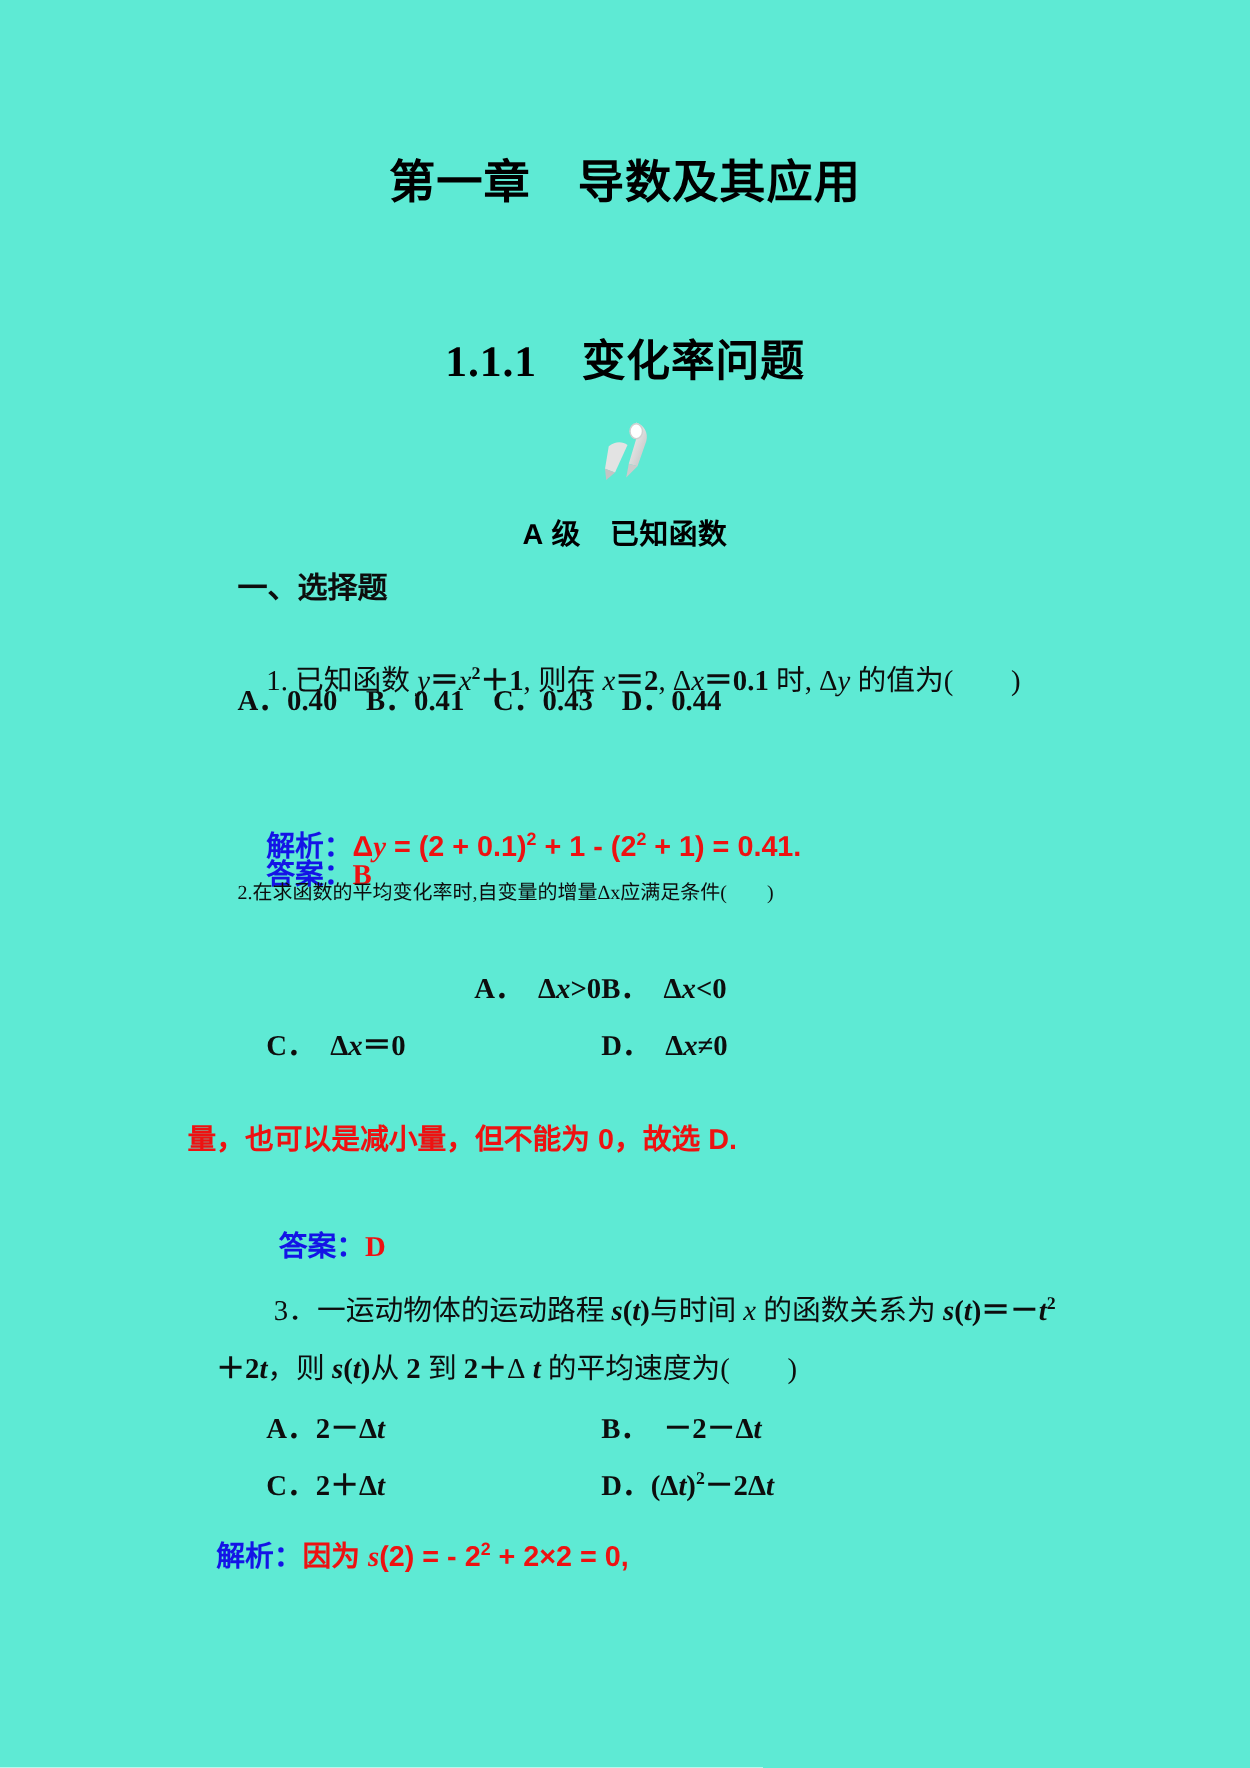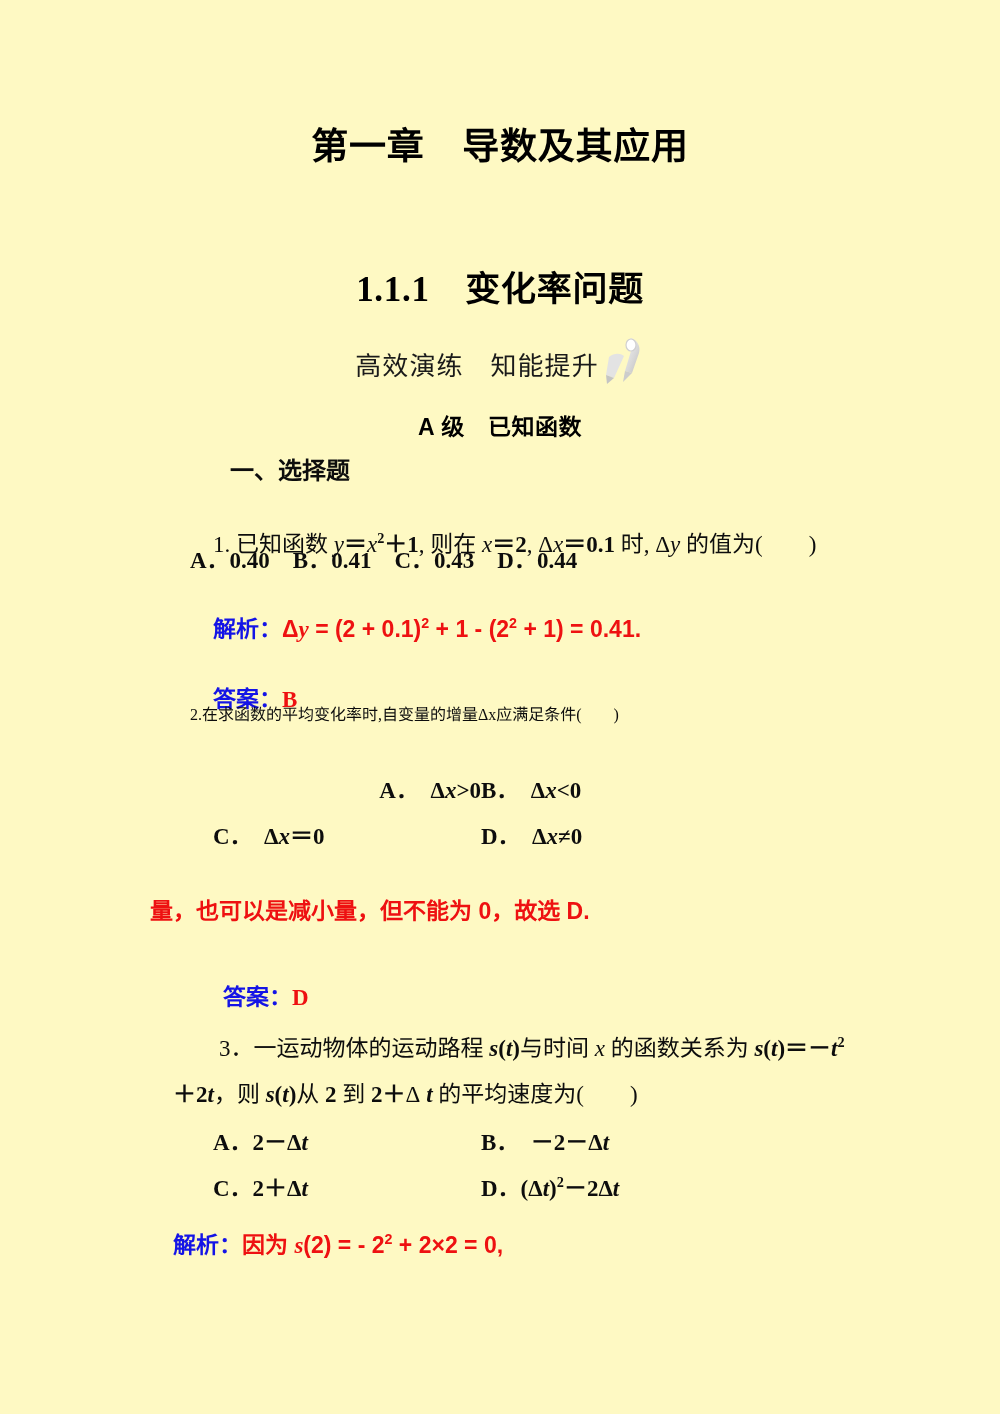--- a/index.html
+++ b/index.html
@@ -12,21 +12,21 @@
     height: 1414px;
     position: relative;
     font-family: "Liberation Serif", "DejaVu Serif", serif;
     color: #111111;
     overflow: hidden;
   }
 
   .page {
     position: absolute;
     inset: 0;
-    background: #fef9c3;
+    background: #5eead4;
   }
 
   
   .heading {
     text-align: center;
     font-weight: bold;
     color: #000000;
     letter-spacing: 0.02em;
     white-space: pre;
   }
@@ -131,48 +131,47 @@
 <body>
 
 <div class="page">
 
   <div id="chapter-title" class="heading">第一章　导数及其应用</div>
 
 
   <div id="subsection-title" class="heading">1.1.1　变化率问题</div>
 
   <div id="practice-banner">
-    <span class="banner-text">高效演练　知能提升</span>
     <svg id="pen-icon" viewBox="0 0 44 50">
       <defs>
         <linearGradient id="pg" x1="0" y1="0" x2="1" y2="1">
           <stop offset="0%" stop-color="#f2f2f2"></stop>
           <stop offset="55%" stop-color="#d9d9d9"></stop>
           <stop offset="100%" stop-color="#bfbfbf"></stop>
         </linearGradient>
       </defs>
       <path d="M30 3 C36 5 40 11 38 18 L31 38 L24 36 L30 16 C31 12 30 7 28 5 Z" fill="url(#pg)"></path>
       <path d="M24 36 L31 38 L22 47 Z" fill="#cccccc"></path>
       <path d="M8 22 C13 18 19 18 23 21 L13 43 L5 40 Z" fill="#e3e3e3"></path>
       <path d="M5 40 L13 43 L6 49 Z" fill="#c4c4c4"></path>
       <ellipse cx="30" cy="10" rx="5" ry="6" fill="#ffffff" stroke="#d0d0d0" stroke-width="1.2"></ellipse>
     </svg>
   </div>
 
   <div id="level-title" class="heading">A 级　已知函数</div>
 
-  <div class="line qhead" style="left:190px; top:456px;margin-left:40px;">一、选择题</div>
+  <div class="line qhead" style="left:190px; top:456px;">一、选择题</div>
 
   <div class="line" style="left:190px; top:500px; font-size:23px;">
     <span class="serif">1.&nbsp;已知函数&nbsp;</span><span class="it serif">y</span><span class="serif bold">＝</span><span class="it serif">x</span><sup class="serif bold">2</sup><span class="serif bold">＋1</span><span class="serif">,&nbsp;则在&nbsp;</span><span class="it serif">x</span><span class="serif bold">＝2</span><span class="serif">,&nbsp;Δ</span><span class="it serif">x</span><span class="serif bold">＝0.1</span><span class="serif">&nbsp;时,&nbsp;Δ</span><span class="it serif">y</span><span class="serif">&nbsp;的值为(　　)</span>
   </div>
 
   <div class="line bold serif" style="left:190px; top:546px; font-size:23px;">A．0.40　B．0.41　C．0.43　D．0.44</div>
 
-  <div class="line" style="left:190px; top:584px;">
+  <div class="line" style="left:190px; top:632px;">
     <span class="sol-label">解析：</span><span class="sol-body-sans">Δ<span class="it serif">y</span> = (2 + 0.1)<sup>2</sup> + 1 - (2<sup>2</sup> + 1) = 0.41.</span>
   </div>
 
   <div class="line" style="left:190px; top:654px;">
     <span class="sol-label">答案：</span><span class="sol-body serif">B</span>
   </div>
 
   <div class="line serif" style="left:190px; top:700px; font-size:16px;">2.在求函数的平均变化率时,自变量的增量Δx应满足条件(　　)</div>
 
   <div class="line bold serif" style="left:190px; top:746px; font-size:23px;text-align:right;">

